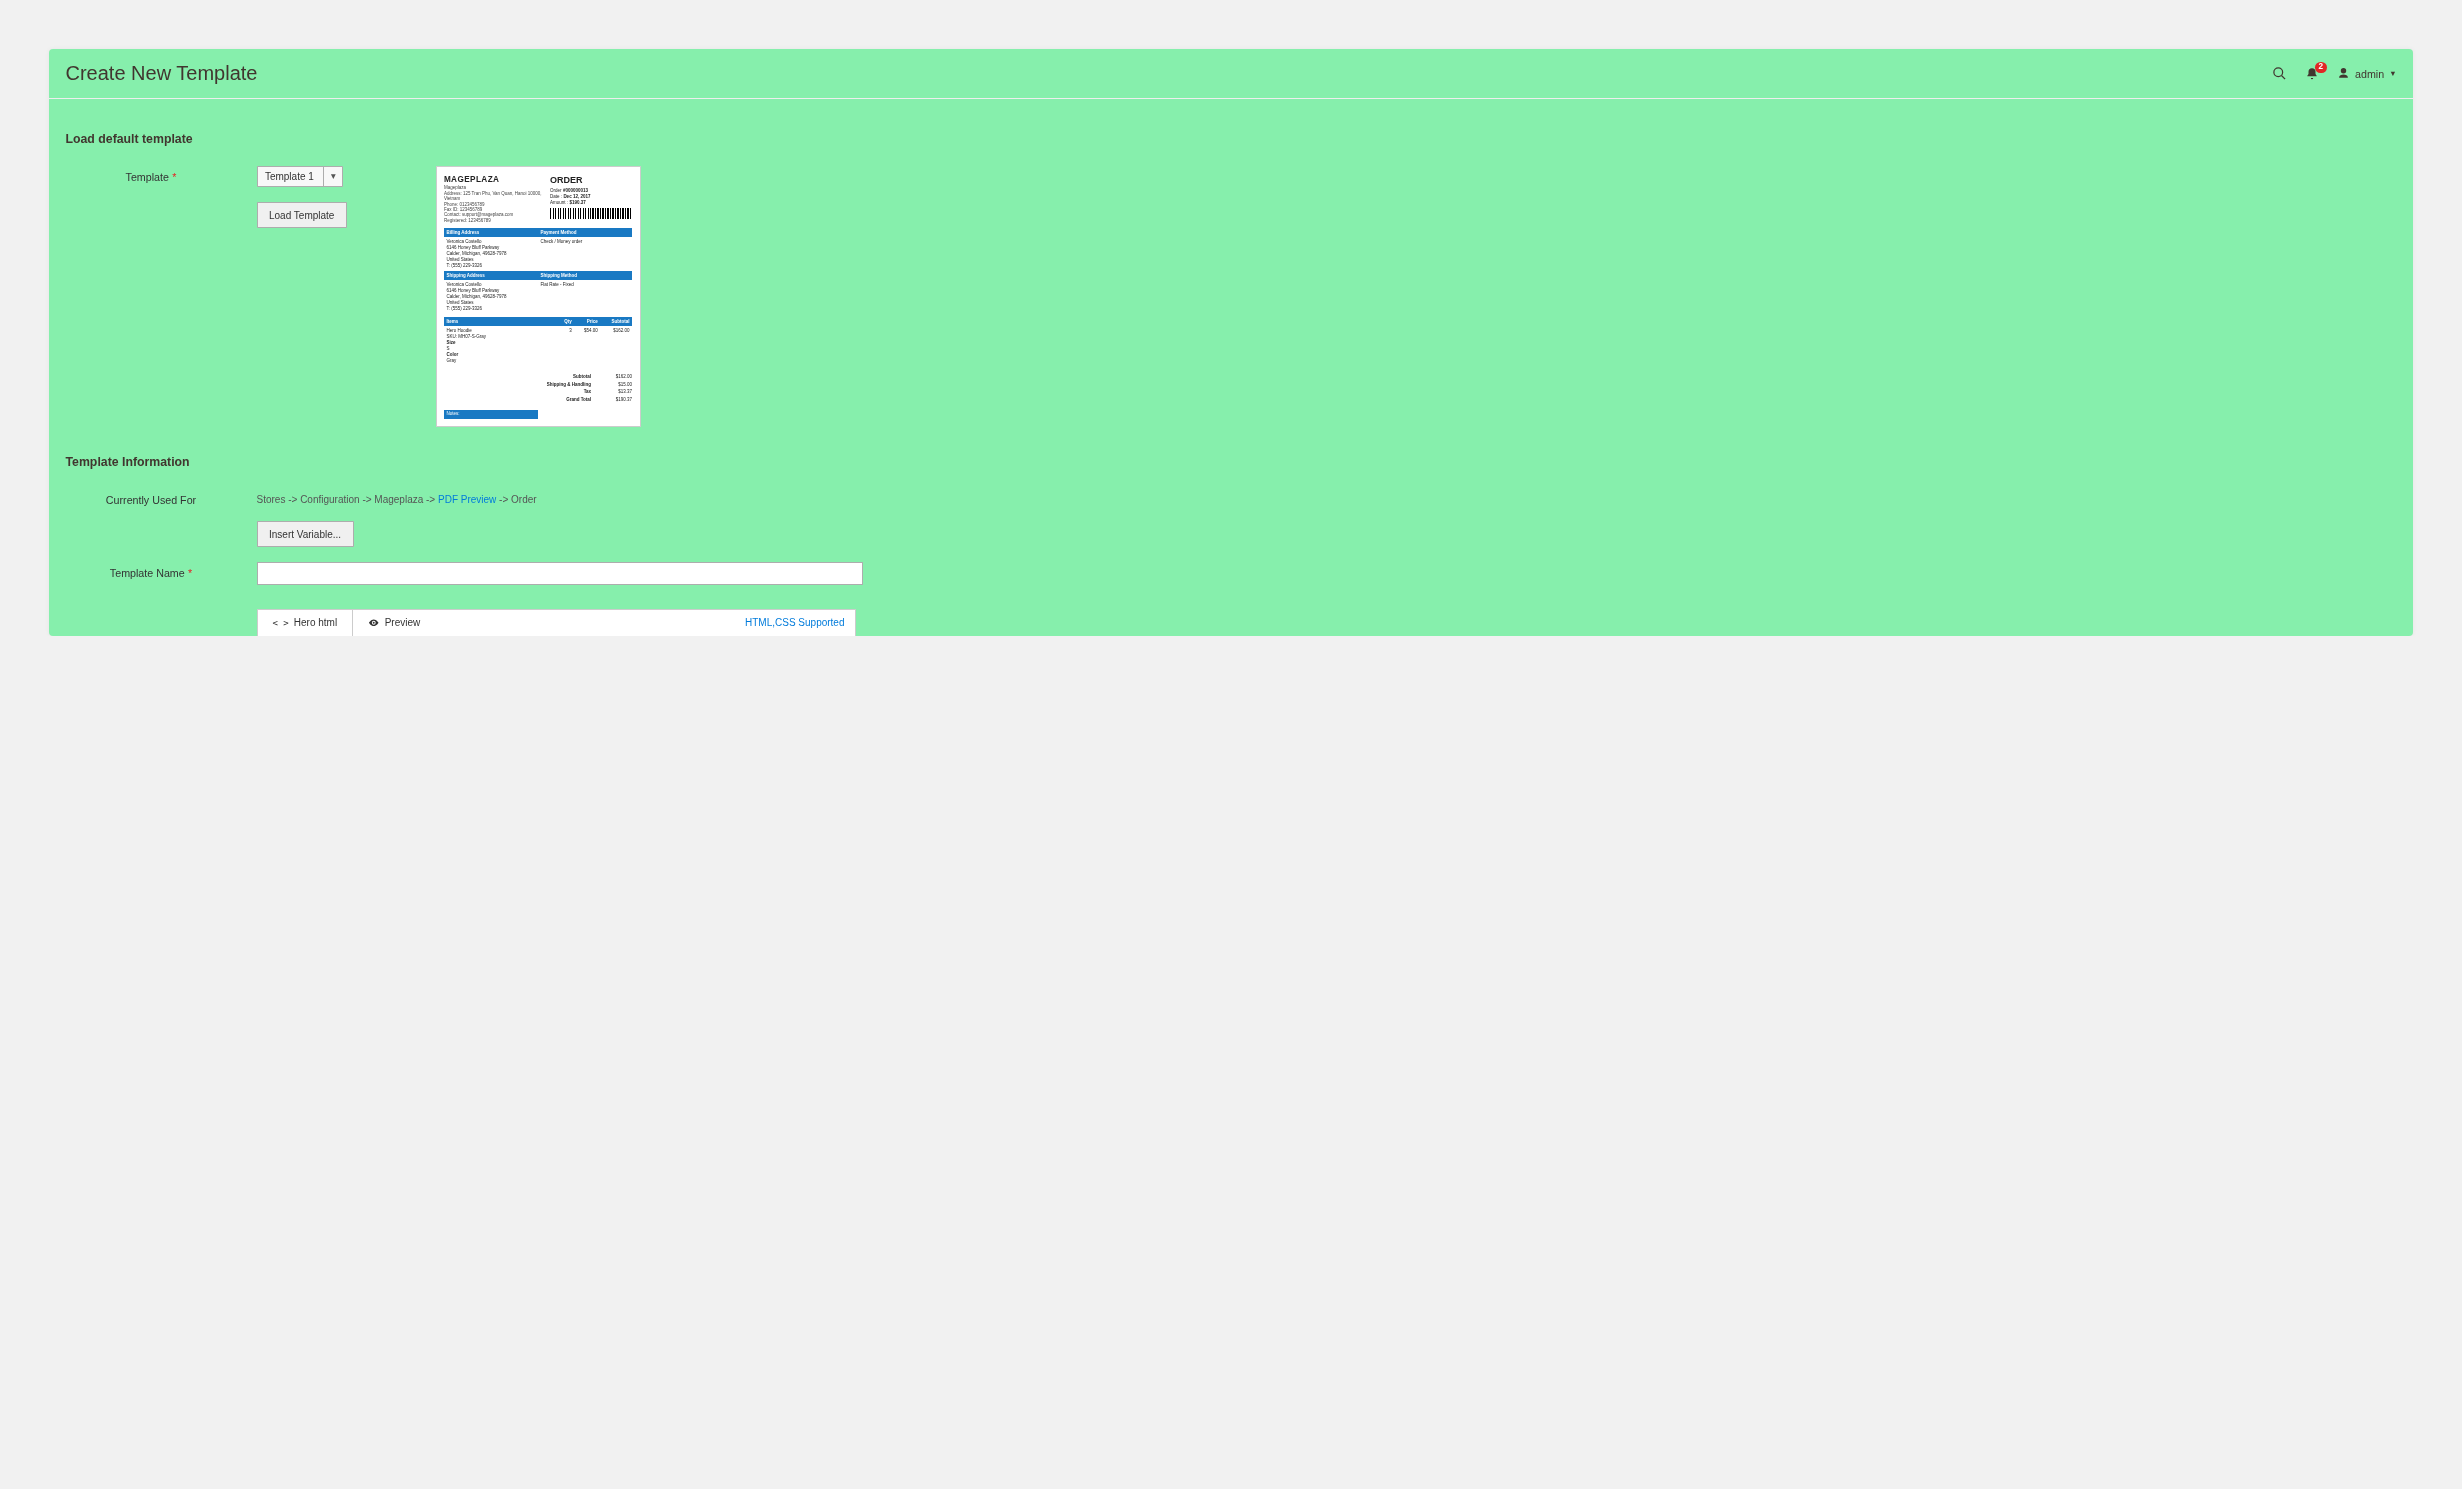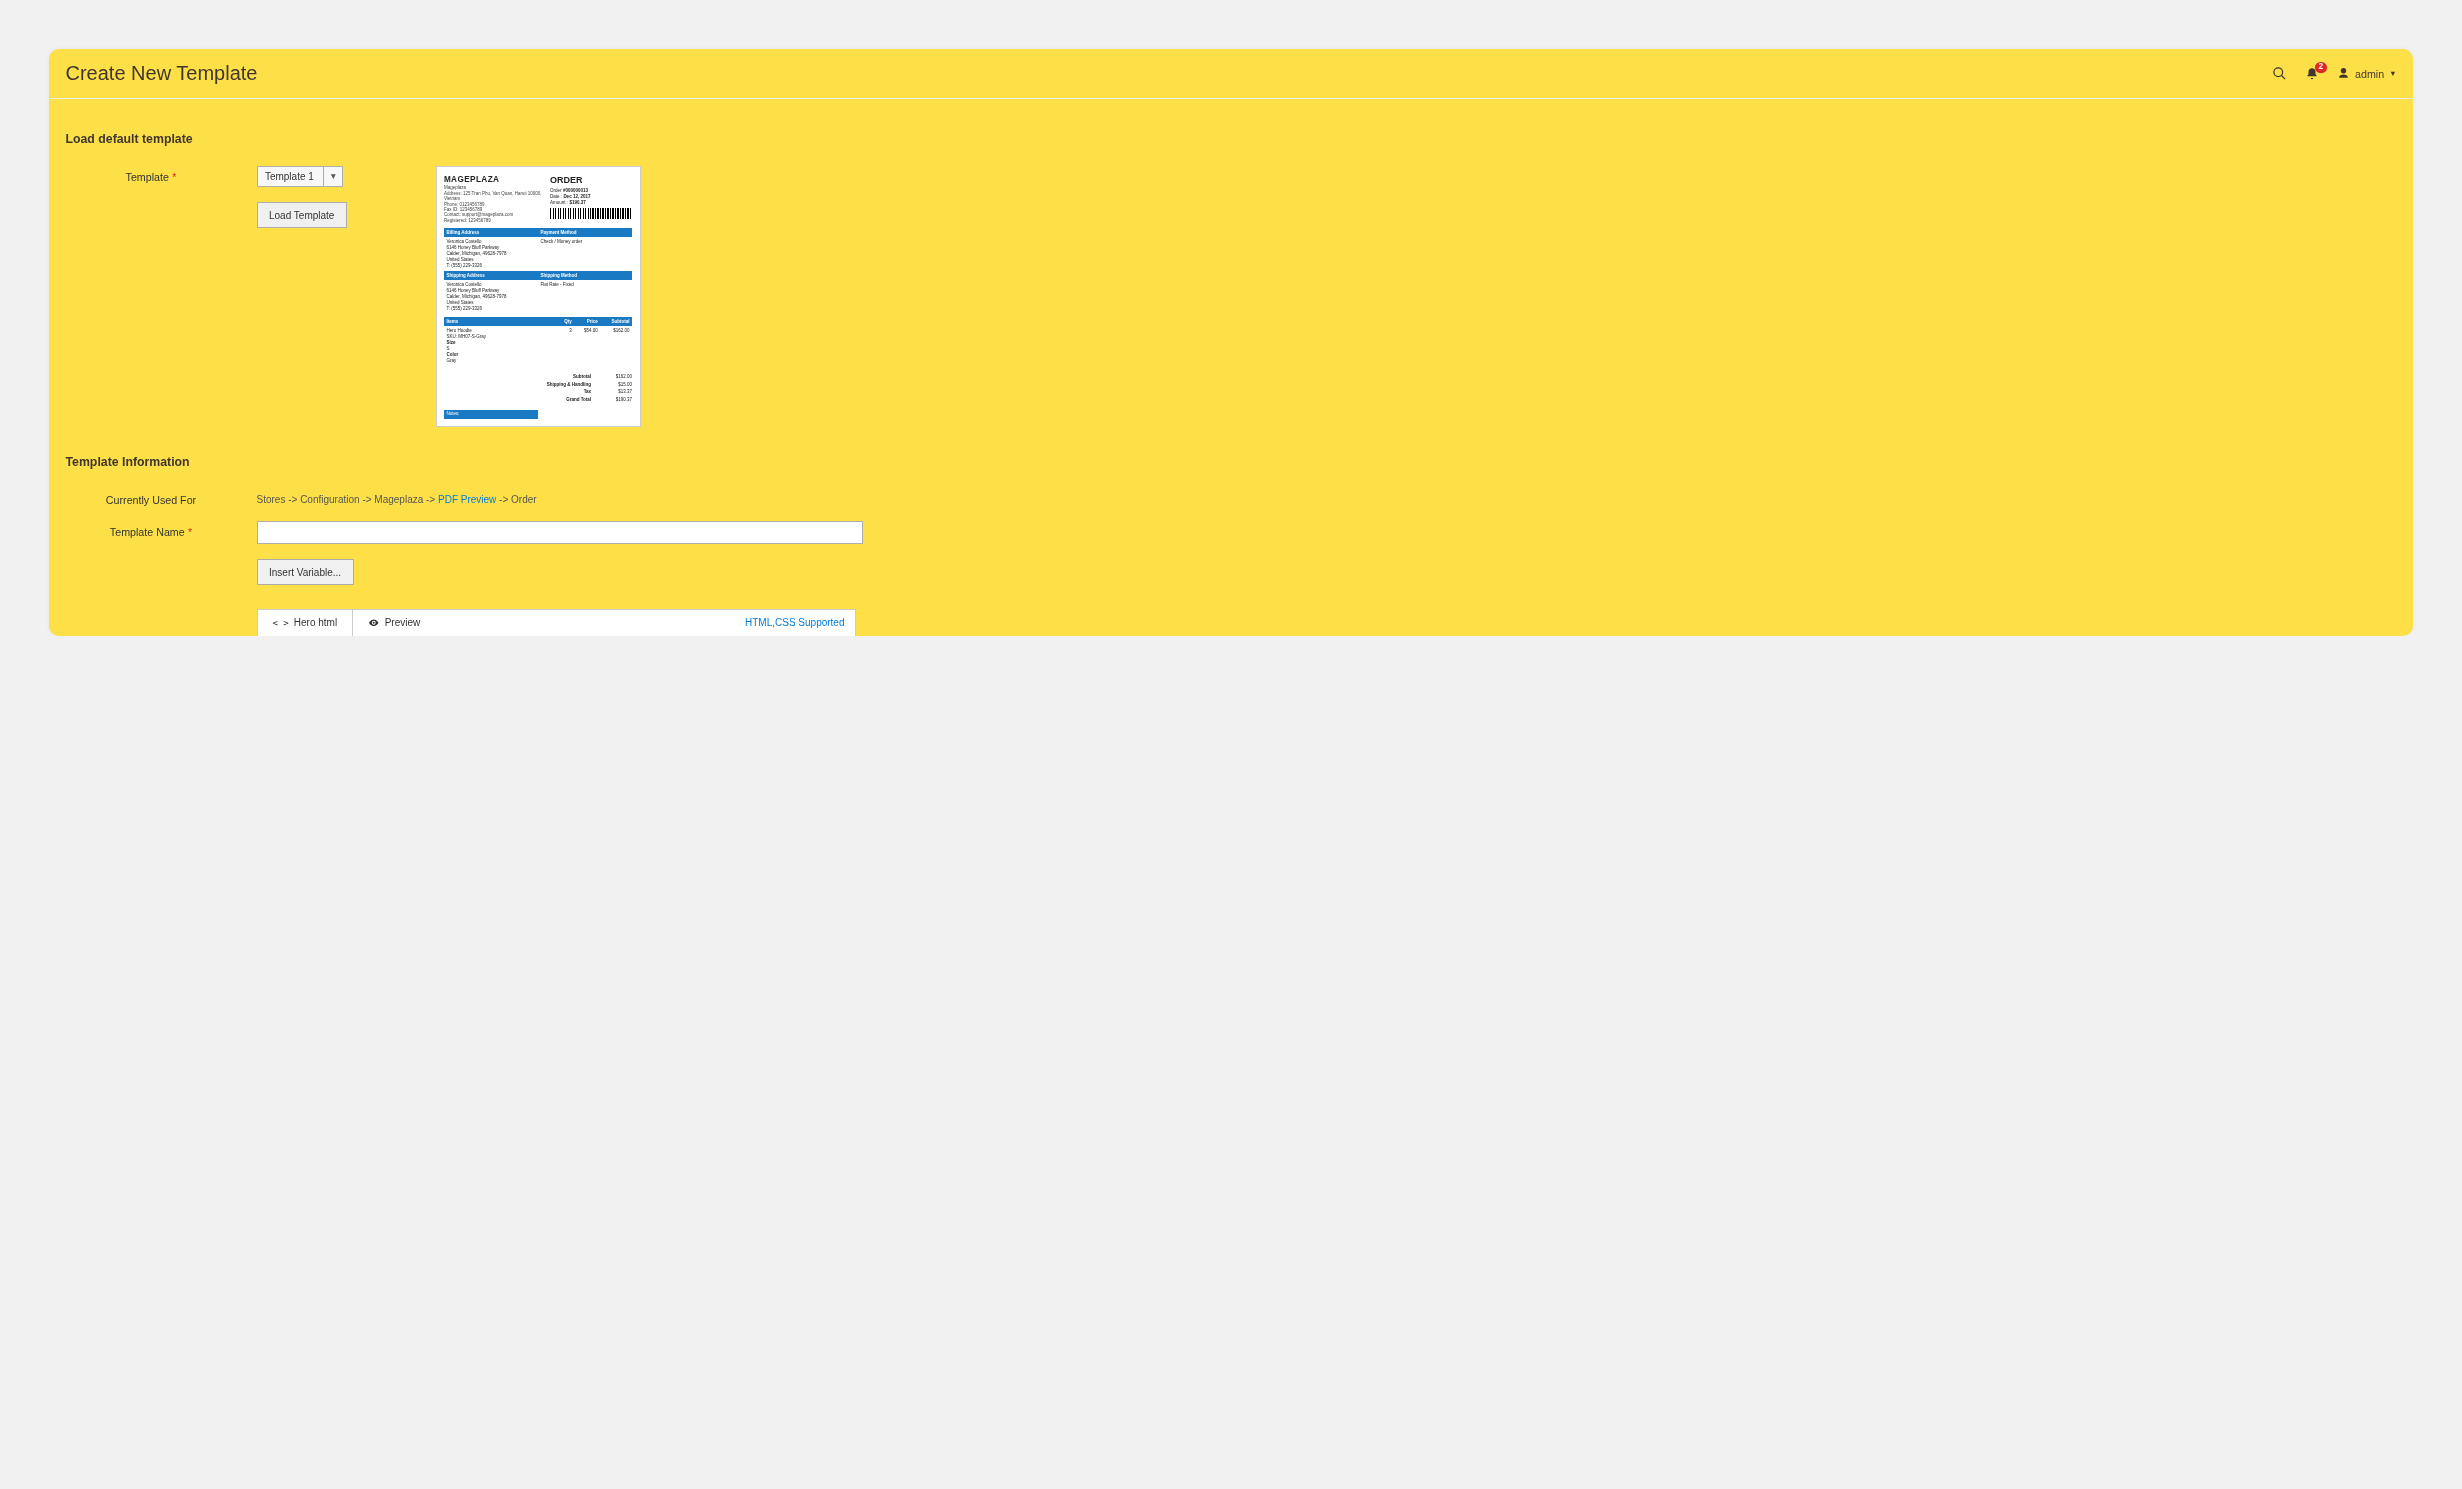--- a/index.html
+++ b/index.html
@@ -1,17 +1,17 @@
 <!DOCTYPE html>
 <html style="font-size:13px"><head>
 <meta charset="utf-8">
 <style>
   *{box-sizing:border-box;margin:0;padding:0}
   body{background:#f1f1f1;font-family:-apple-system,BlinkMacSystemFont,'Segoe UI',Helvetica,Arial,sans-serif;color:#333;padding:49px 49px 0 49px;font-size:10.7px}
-  .card{background:#fde047;border-radius:10px;box-shadow:0 0 5px rgba(0,0,0,.05);overflow:hidden}
+  .card{background:#86efac;border-radius:4px;box-shadow:0 0 5px rgba(0,0,0,.05);overflow:hidden}
   .page-header{display:flex;align-items:center;justify-content:space-between;padding:13px 16.5px 13px 16.5px;border-bottom:0.8px solid #eee}
   .page-title{font-size:20px;font-weight:400;color:#41362f}
   .top-right{display:flex;align-items:center;gap:18px}
   .icon-btn{cursor:pointer;display:inline-flex;align-items:center;color:#41362f}
   .bell-wrap{position:relative}
   .badge{position:absolute;top:-5px;right:-8.2px;background:#e22626;color:#fff;border-radius:7.4px;font-size:8.2px;font-weight:700;padding:0.8px 4.1px;line-height:10px}
   .user-area{display:flex;align-items:center;gap:5px;cursor:pointer;color:#41362f}
   .action-bar{background:#fff;padding:15px 18px;border-bottom:0.8px solid #e9e9e9;display:flex;justify-content:flex-end;align-items:center;gap:23px}
   .action-link{cursor:pointer;font-weight:600;color:#41362f;font-size:10.7px}
   .action-link .arrow{margin-right:6.6px;font-size:11.5px}
@@ -222,30 +222,30 @@
 
     <div class="section-title">Template Information</div>
 
     <div class="form-row">
       <div class="form-label">Currently Used For</div>
       <div class="breadcrumb" style="padding-top:5px">
         <span>Stores -&gt; Configuration -&gt; Mageplaza -&gt; </span><a href="#">PDF Preview</a><span> -&gt; Order</span>
       </div>
     </div>
 
+    <div class="form-row" style="margin-top:11.5px">
+      <div class="form-label"></div>
+      <button class="btn-secondary">Insert Variable...</button>
+    </div>
+
     <div class="form-row" style="margin-top:15px">
       <div class="form-label">
         <span>Template Name</span><span class="req">*</span>
       </div>
       <input type="text" class="text-input" value="" style="">
-    </div>
-
-    <div class="form-row" style="margin-top:11.5px">
-      <div class="form-label"></div>
-      <button class="btn-secondary">Insert Variable...</button>
     </div>
 
     <div class="form-row" style="margin-top:11.5px;margin-bottom:0">
       <div class="form-label"></div>
       <div class="editor-toolbar">
         <div class="editor-tab">
           <span class="code">&lt; &gt;</span>
           <span>Hero html</span>
         </div>
         <div class="editor-tab" style="border-right:none">

